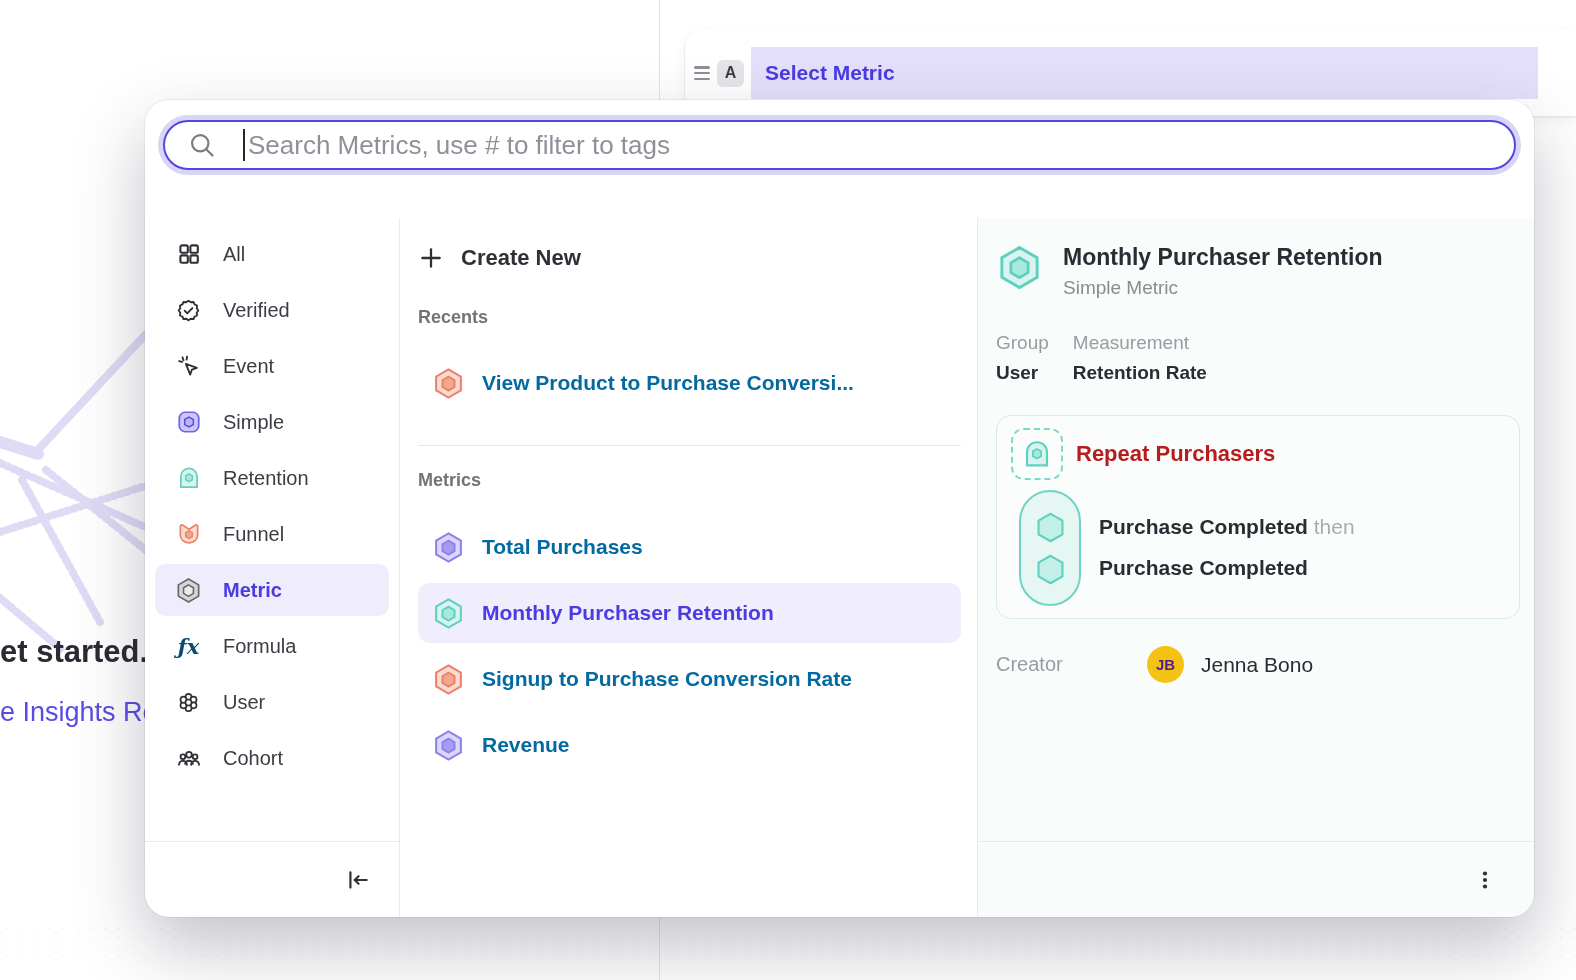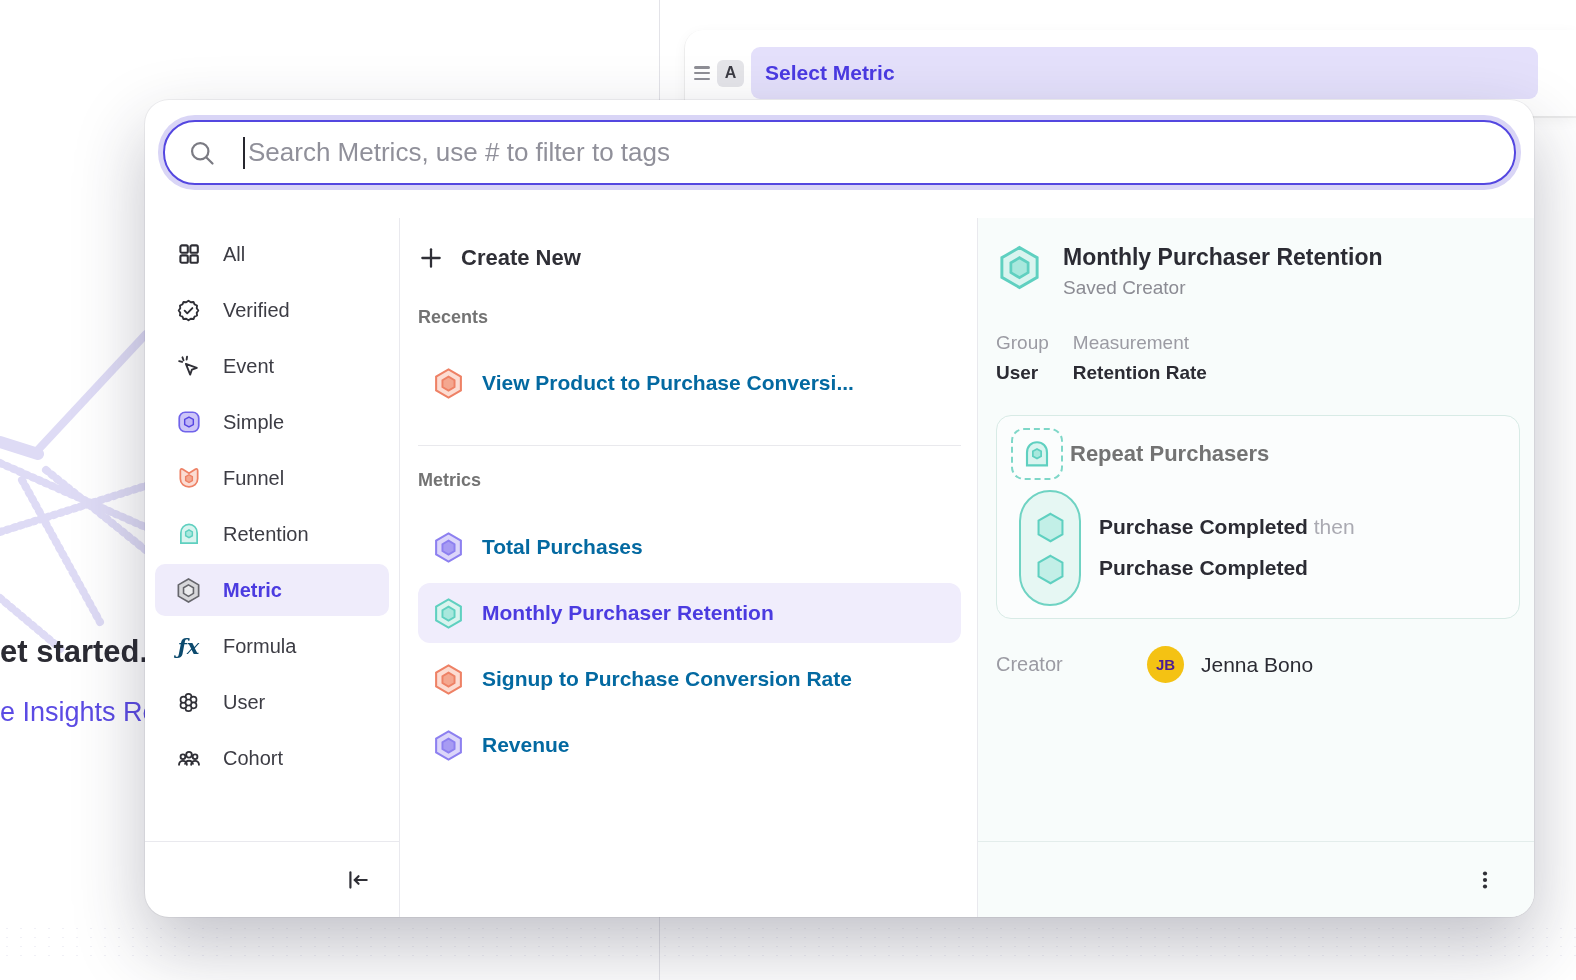--- a/index.html
+++ b/index.html
@@ -16,30 +16,30 @@
     background-image:radial-gradient(#e4e4ee 1.2px, transparent 1.3px); background-size:14px 9px; }
 
   
   .top-card { position:absolute; left:685px; top:30px; width:891px; height:86px; background:#fff;
     border-radius:18px 0 0 0; box-shadow:0 1px 0 1px rgba(0,0,0,0.05), 0 4px 14px rgba(0,0,0,0.05);
     z-index:2; display:flex; align-items:center; }
   .drag-handle { width:16px; height:14px; margin-left:9px; display:flex; flex-direction:column; justify-content:space-between; }
   .drag-handle span { display:block; height:2.5px; background:#8f8f96; border-radius:2px; }
   .row-badge { width:27px; height:27px; margin-left:7px; background:#e5e5e9; border-radius:6px;
     color:#3c3c44; font-size:16px; font-weight:700; display:flex; align-items:center; justify-content:center; }
-  .metric-pill { margin-left:7px; width:787px; height:52px; background:#e4e0fb; border-radius:9px;
+  .metric-pill { margin-left:7px; width:787px; height:52px; background:#e4e0fb; border-radius:0;
     display:flex; align-items:center; padding-left:14px; }
   .metric-pill .txt { color:#4a3ae2; font-size:21px; font-weight:700; }
 
   
   .modal { position:absolute; left:145px; top:100px; width:1389px; height:817px; background:#fff;
     border-radius:24px; box-shadow:0 0 0 1px rgba(30,30,50,0.06), 0 30px 70px rgba(35,35,60,0.28);
     z-index:10; overflow:hidden; }
 
-  .search-box { position:absolute; left:18px; top:20px; width:1353px; height:65px; background:#fff;
+  .search-box { position:absolute; left:18px; top:20px; width:1353px; height:50px; background:#fff;
     border:2px solid #5447e0; border-radius:32px; box-shadow:0 0 0 5px #d9d5f6;
     display:flex; align-items:center; padding-left:23px; }
   .search-box svg { flex:0 0 auto; }
   .caret { width:2px; height:32px; background:#26262e; margin-left:27px; }
   .search-input { border:none; outline:none; flex:1; height:60px; margin-left:3px; font-size:26px;
     color:#3a3a42; background:transparent; font-family:"Liberation Sans", sans-serif; }
   .search-input::placeholder { color:#90909a; }
 
   .modal-body { position:absolute; top:118px; left:0; right:0; bottom:0; display:flex; }
 
@@ -95,21 +95,21 @@
   .meta-row { margin-top:33px; display:flex; }
   .meta-col .m-lbl { font-size:19px; color:#9b9ba3; }
   .meta-col .m-val { margin-top:8px; font-size:19px; font-weight:700; color:#2b2b33; }
   .meta-col + .meta-col { margin-left:24px; }
 
   .def-card { margin-top:31px; margin-right:-2px; background:#fbfdfd; border:1px solid #d8ebe6;
     border-radius:15px; padding:12px 14px; }
   .def-head { display:flex; align-items:center; }
   .dash-ic { width:52px; height:52px; border:2px dashed #7ed7c8; border-radius:13px;
     display:flex; align-items:center; justify-content:center; background:transparent; }
-  .def-name { margin-left:7px; font-size:22px; font-weight:700; color:#737373; }
+  .def-name { margin-left:13px; font-size:22px; font-weight:700; color:#b91c1c; }
   .def-body { margin-top:10px; display:flex; }
   .capsule { margin-left:8px; width:62px; height:116px; border:2px solid #6fd3c3; border-radius:31px;
     background:#e6f7f3; display:flex; flex-direction:column; align-items:center; justify-content:center; gap:7px; }
   .cap-hex { width:35px; height:35px; }
   .cap-hex path { fill:#c2efe7; stroke:#5fd0c0; stroke-width:1.4; }
   .def-steps { margin-left:18px; padding-top:16px; font-size:21px; line-height:41px; color:#2b2b33; font-weight:700; white-space:nowrap; }
   .def-steps .conn { color:#aaaab2; font-weight:400; }
 
   .creator-row { margin-top:27px; display:flex; align-items:center; }
   .creator-lbl { width:151px; font-size:20px; color:#9b9ba3; }
@@ -208,35 +208,35 @@
               <rect x="3" y="3" width="18" height="18" rx="5.5" fill="#cdc6f8" stroke="#7063ea" stroke-width="1.6"></rect>
               <path d="M12 7.4 L16 9.7 V14.3 L12 16.6 L8 14.3 V9.7 Z" fill="#beb3f6" stroke="#5646e2" stroke-width="1.3"></path>
             </svg>
             </span>
           <span class="lbl">Simple</span>
         </div>
 
         <div class="side-item">
           <span class="ic">
             <svg width="26" height="26" viewBox="0 0 24 24">
+              <path d="M4.5 20.5 V11 C4.5 6.2 7.8 3.2 12 3.2 C16.2 3.2 19.5 6.2 19.5 11 V20.5 Z" fill="#d9f4ef" stroke="#5fd0c0" stroke-width="1.6"></path>
+              <path d="M12 8.2 L15.1 10 V13.6 L12 15.4 L8.9 13.6 V10 Z" fill="#a8e8dd" stroke="#5fd0c0" stroke-width="1.3"></path>
+            </svg>
+            </span>
+          <span class="lbl">Retention</span>
+        </div>
+
+        <div class="side-item">
+          <span class="ic">
+            <svg width="26" height="26" viewBox="0 0 24 24">
               <path d="M4 5.2 C4 3.8 5.1 3.2 6.2 3.9 L12 7.6 L17.8 3.9 C18.9 3.2 20 3.8 20 5.2 L20 12.6 C20 17.2 16.4 20.2 12 20.2 C7.6 20.2 4 17.2 4 12.6 Z" fill="#fbdcd3" stroke="#ee8165" stroke-width="1.6"></path>
               <path d="M12 9 L15.1 10.8 V14.4 L12 16.2 L8.9 14.4 V10.8 Z" fill="#f4a78f" stroke="#ee8165" stroke-width="1.3"></path>
             </svg>
             </span>
           <span class="lbl">Funnel</span>
-        </div>
-
-        <div class="side-item">
-          <span class="ic">
-            <svg width="26" height="26" viewBox="0 0 24 24">
-              <path d="M4.5 20.5 V11 C4.5 6.2 7.8 3.2 12 3.2 C16.2 3.2 19.5 6.2 19.5 11 V20.5 Z" fill="#d9f4ef" stroke="#5fd0c0" stroke-width="1.6"></path>
-              <path d="M12 8.2 L15.1 10 V13.6 L12 15.4 L8.9 13.6 V10 Z" fill="#a8e8dd" stroke="#5fd0c0" stroke-width="1.3"></path>
-            </svg>
-            </span>
-          <span class="lbl">Retention</span>
         </div>
 
         <div class="side-item selected">
           <span class="ic">
             <svg class="hex gray" style="width:27px;height:27px" viewBox="0 0 24 24">
               <path class="o" d="M12 1.8 L21 7 V17 L12 22.2 L3 17 V7 Z"></path>
               <path class="i" d="M12 7 L16.4 9.6 V14.6 L12 17.2 L7.6 14.6 V9.6 Z"></path>
             </svg>
             </span>
           <span class="lbl">Metric</span>
@@ -353,21 +353,21 @@
 
       <div class="col-detail">
 
         <div class="det-head">
           <svg class="hex teal" viewBox="0 0 24 24">
             <path class="o" d="M12 1.8 L21 7 V17 L12 22.2 L3 17 V7 Z"></path>
               <path class="i" d="M12 7 L16.4 9.6 V14.6 L12 17.2 L7.6 14.6 V9.6 Z"></path>
           </svg>
           <div class="tblock">
             <div class="det-title">Monthly Purchaser Retention</div>
-            <div class="det-sub">Saved Creator</div>
+            <div class="det-sub">Simple Metric</div>
           </div>
         </div>
 
         <div class="meta-row">
           <div class="meta-col">
             <div class="m-lbl">Group</div>
             <div class="m-val">User</div>
           </div>
           <div class="meta-col">
             <div class="m-lbl">Measurement</div>

